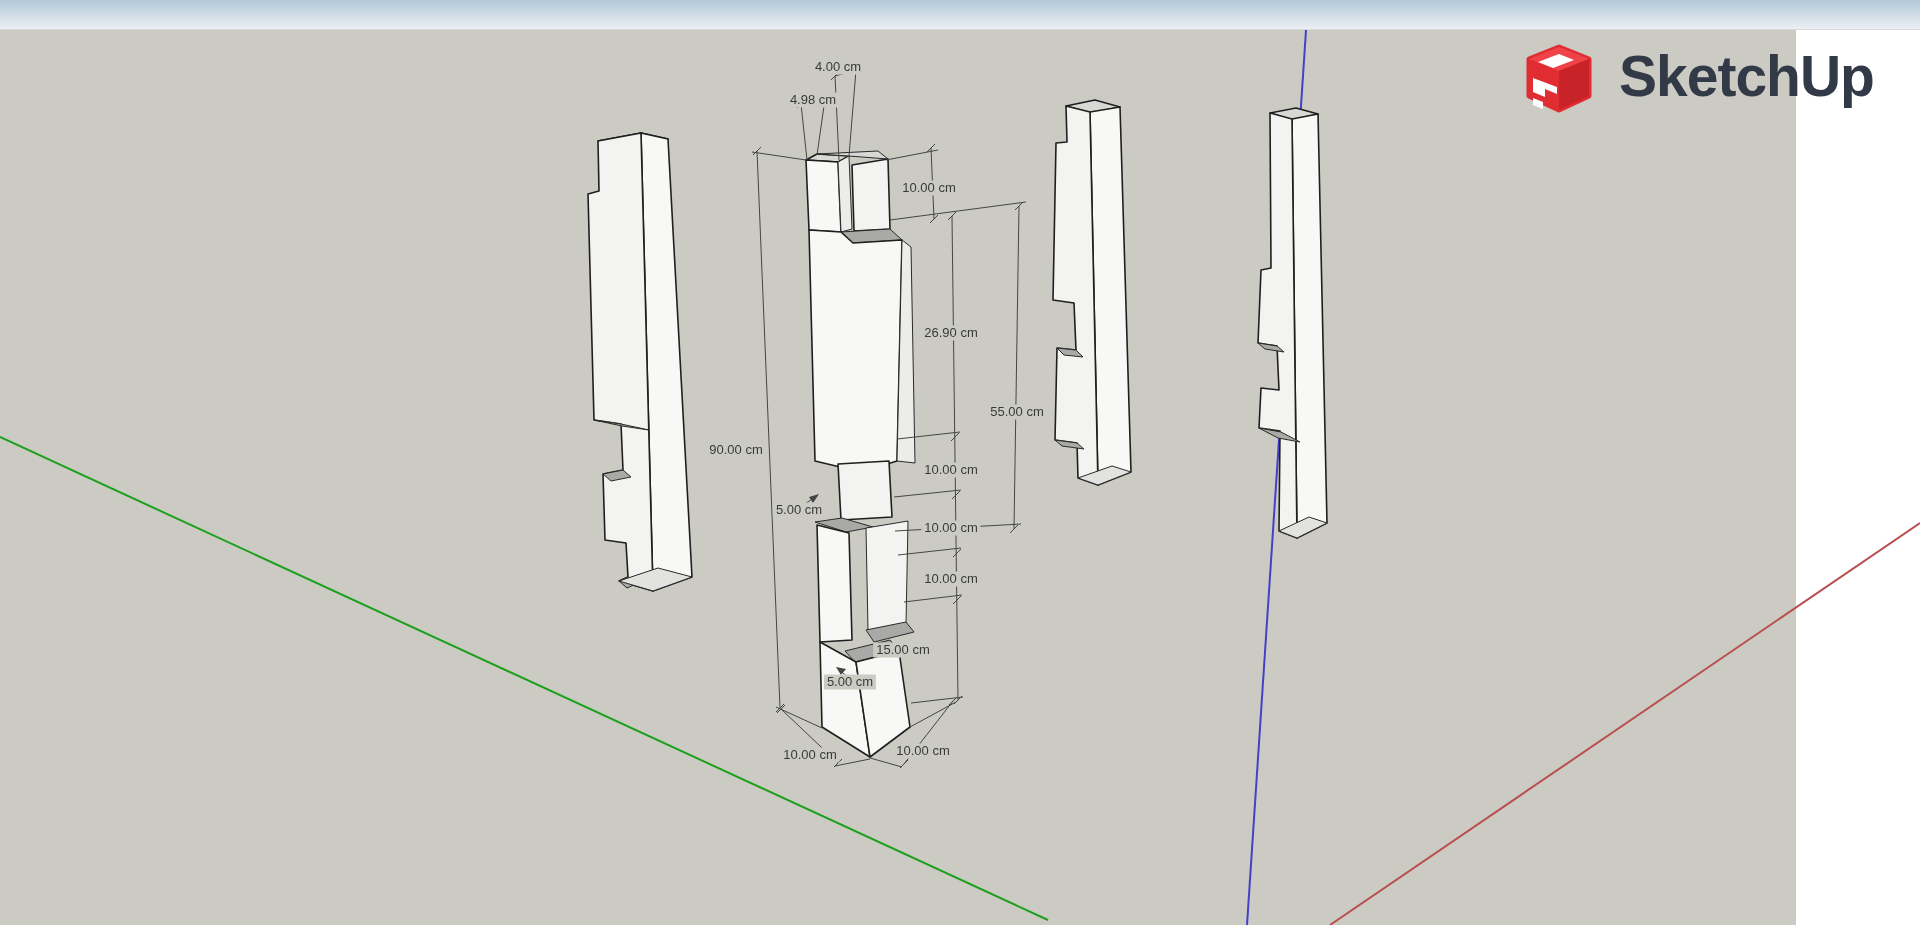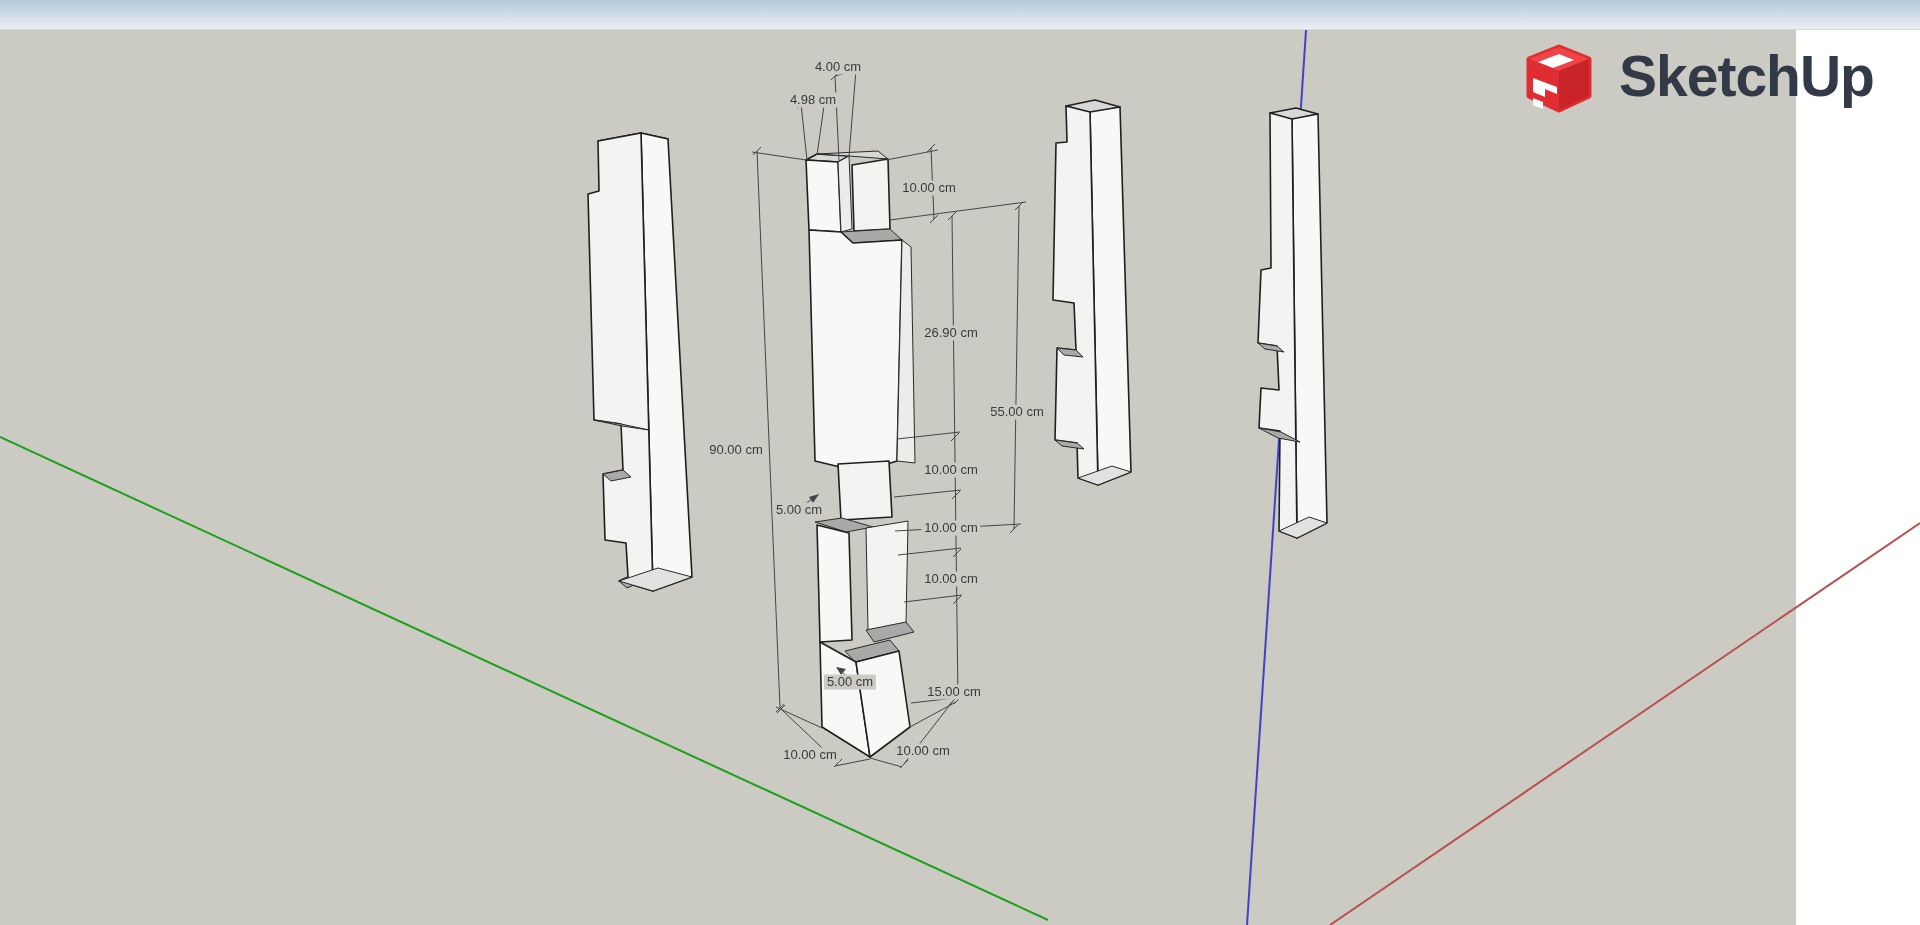--- a/index.html
+++ b/index.html
@@ -153,21 +153,21 @@
       <span style="left: 838px; top: 67px;">4.00 cm</span>
       <span style="left: 813px; top: 100px;">4.98 cm</span>
       <span style="left: 929px; top: 188px;">10.00 cm</span>
       <span style="left: 951px; top: 333px;">26.90 cm</span>
       <span style="left: 1017px; top: 377px; margin-top: 35px;">55.00 cm</span>
       <span style="left: 736px; top: 450px;">90.00 cm</span>
       <span style="left: 951px; top: 470px;">10.00 cm</span>
       <span style="left: 799px; top: 510px;">5.00 cm</span>
       <span style="left: 951px; top: 528px;">10.00 cm</span>
       <span style="left: 951px; top: 579px;">10.00 cm</span>
-      <span style="left: 954px; top: 650px; margin-top: 42px;">15.00 cm</span>
+      <span style="left: 903px; top: 650px;">15.00 cm</span>
       <span style="left: 850px; top: 682px;">5.00 cm</span>
       <span style="left: 810px; top: 755px;">10.00 cm</span>
       <span style="left: 923px; top: 751px;">10.00 cm</span>
     </div>
 
 <div id="logo">
   <svg width="74" height="80" viewBox="0 0 74 80">
     <path d="M7,23 L37,11 L67,23 L67,60 L37,74 L7,60 Z" fill="#e02d32" stroke="#e02d32" stroke-width="5" stroke-linejoin="round"></path>
     <path d="M7,23 L37,11 L67,23 L37,35 Z" fill="#ef4347"></path>
     <path d="M37,35 L67,23 L67,60 L37,74 Z" fill="#c82328"></path>

